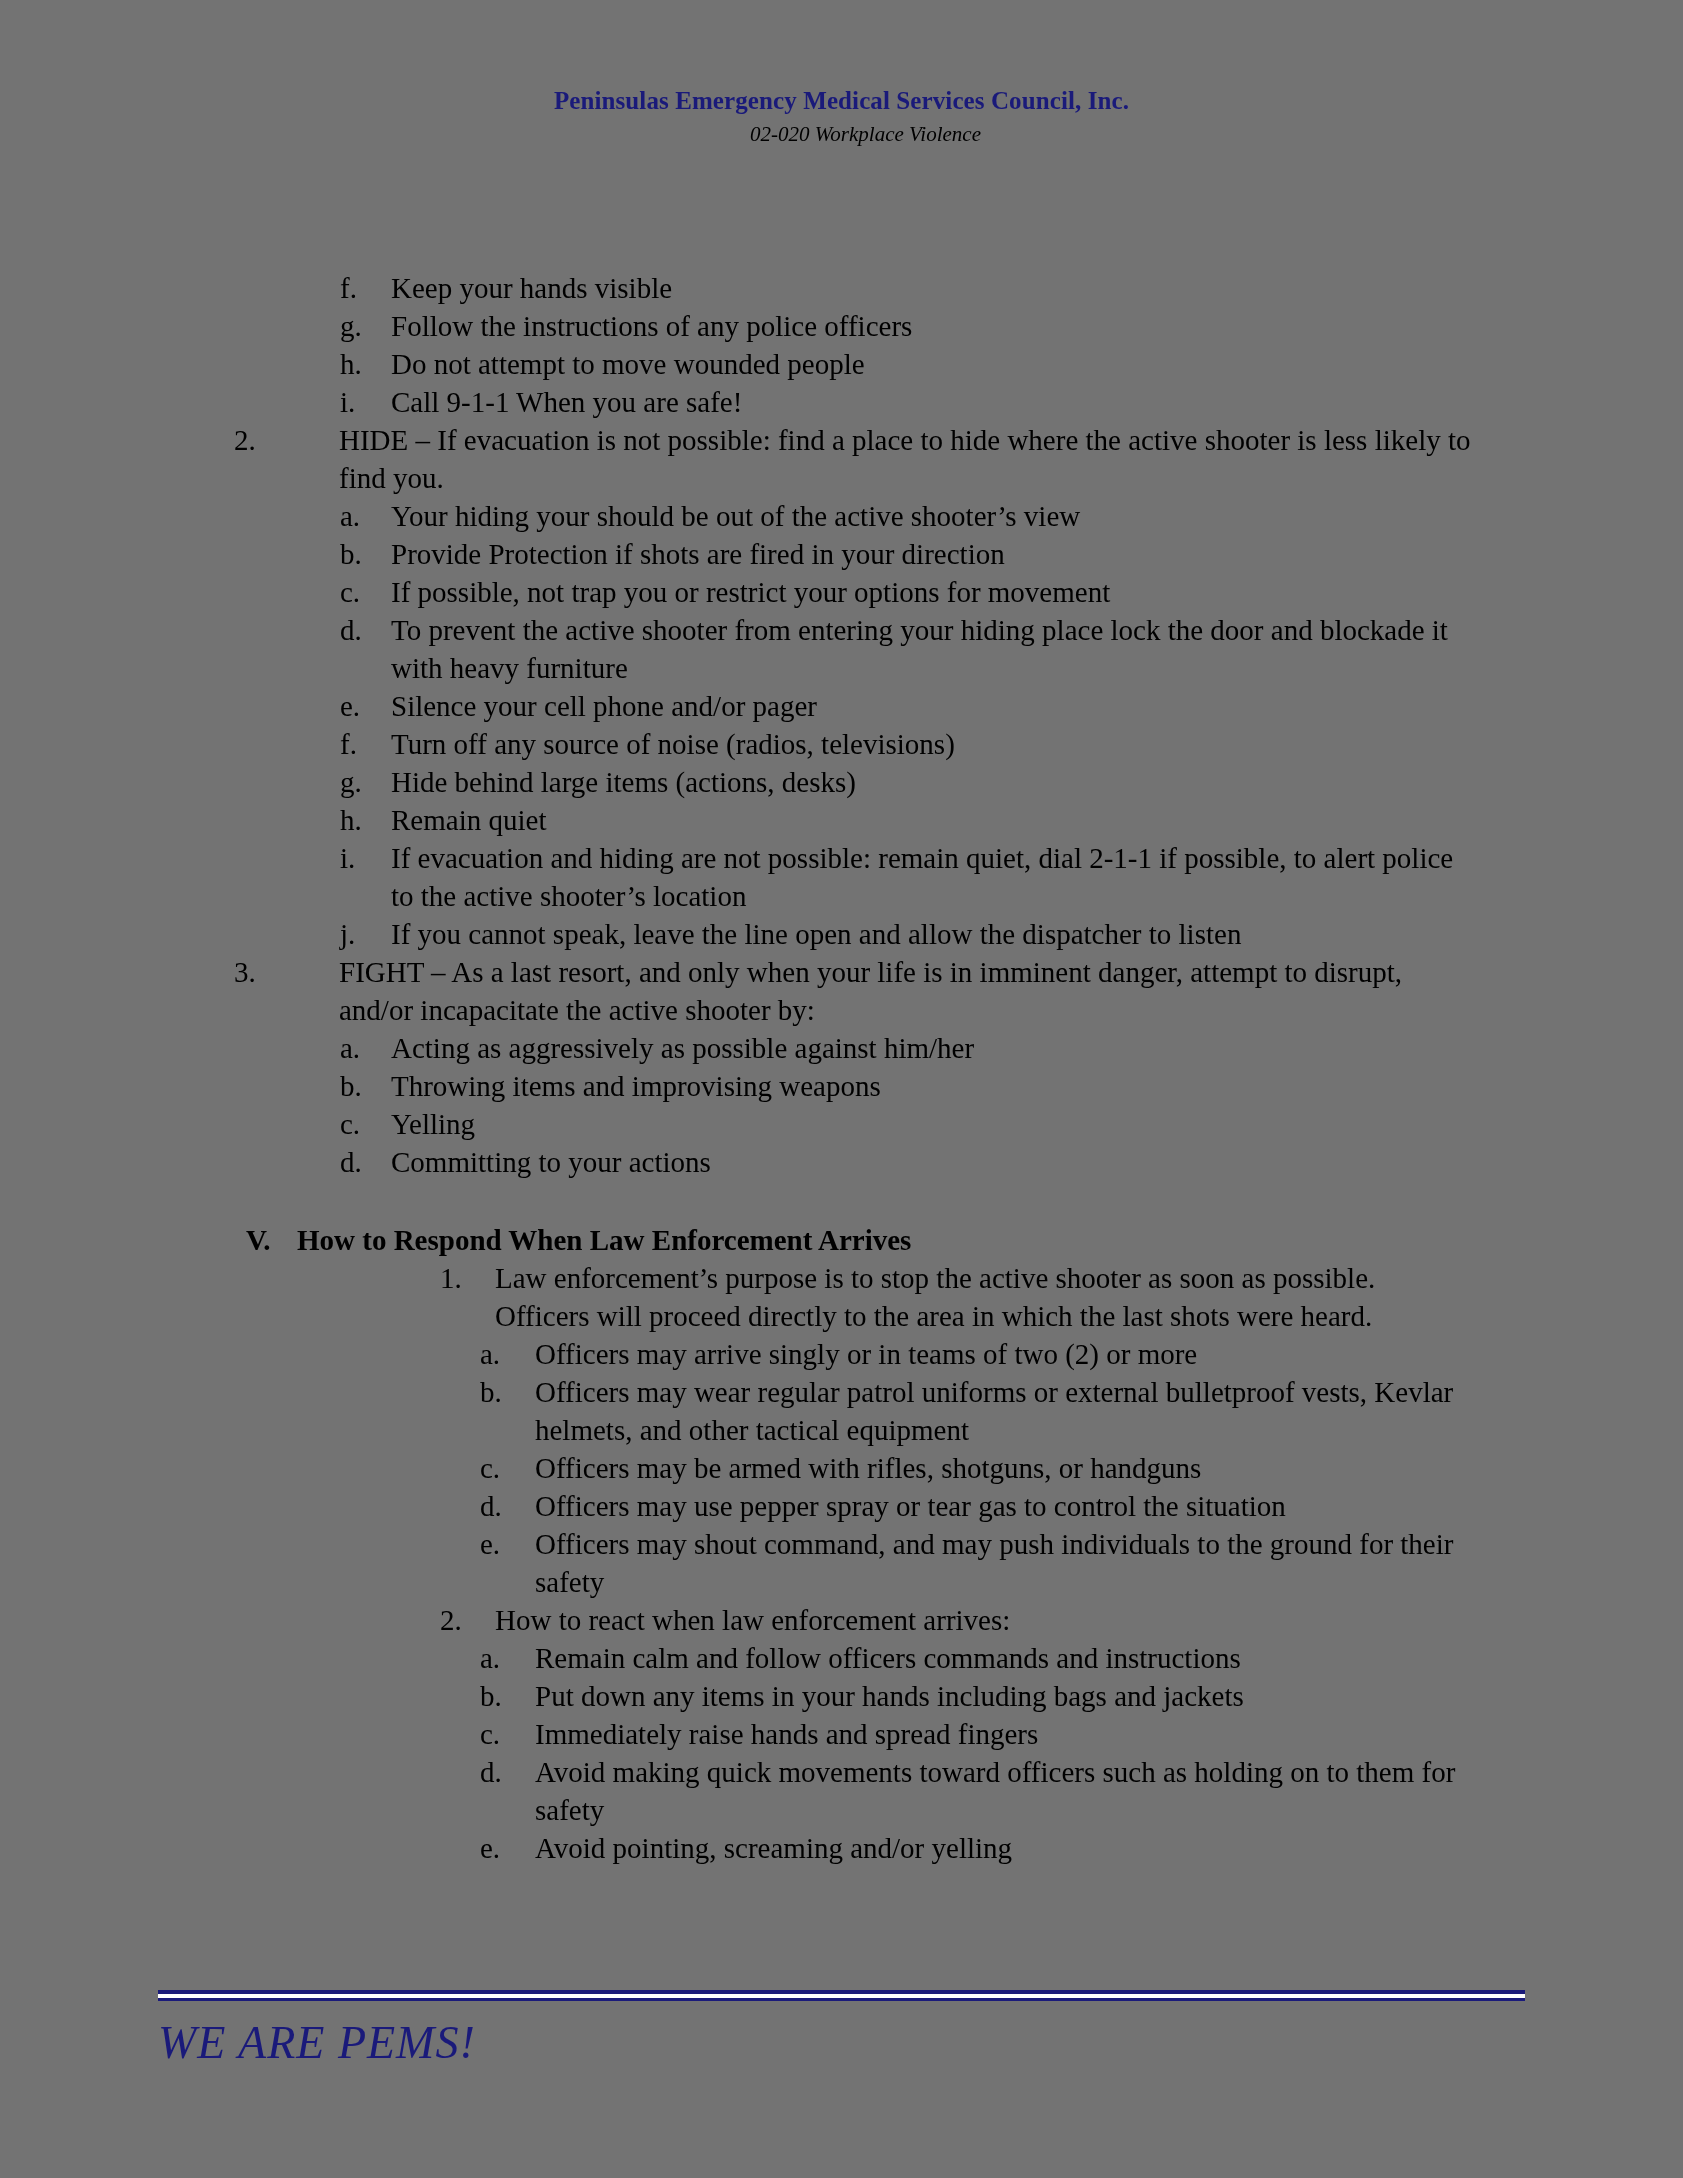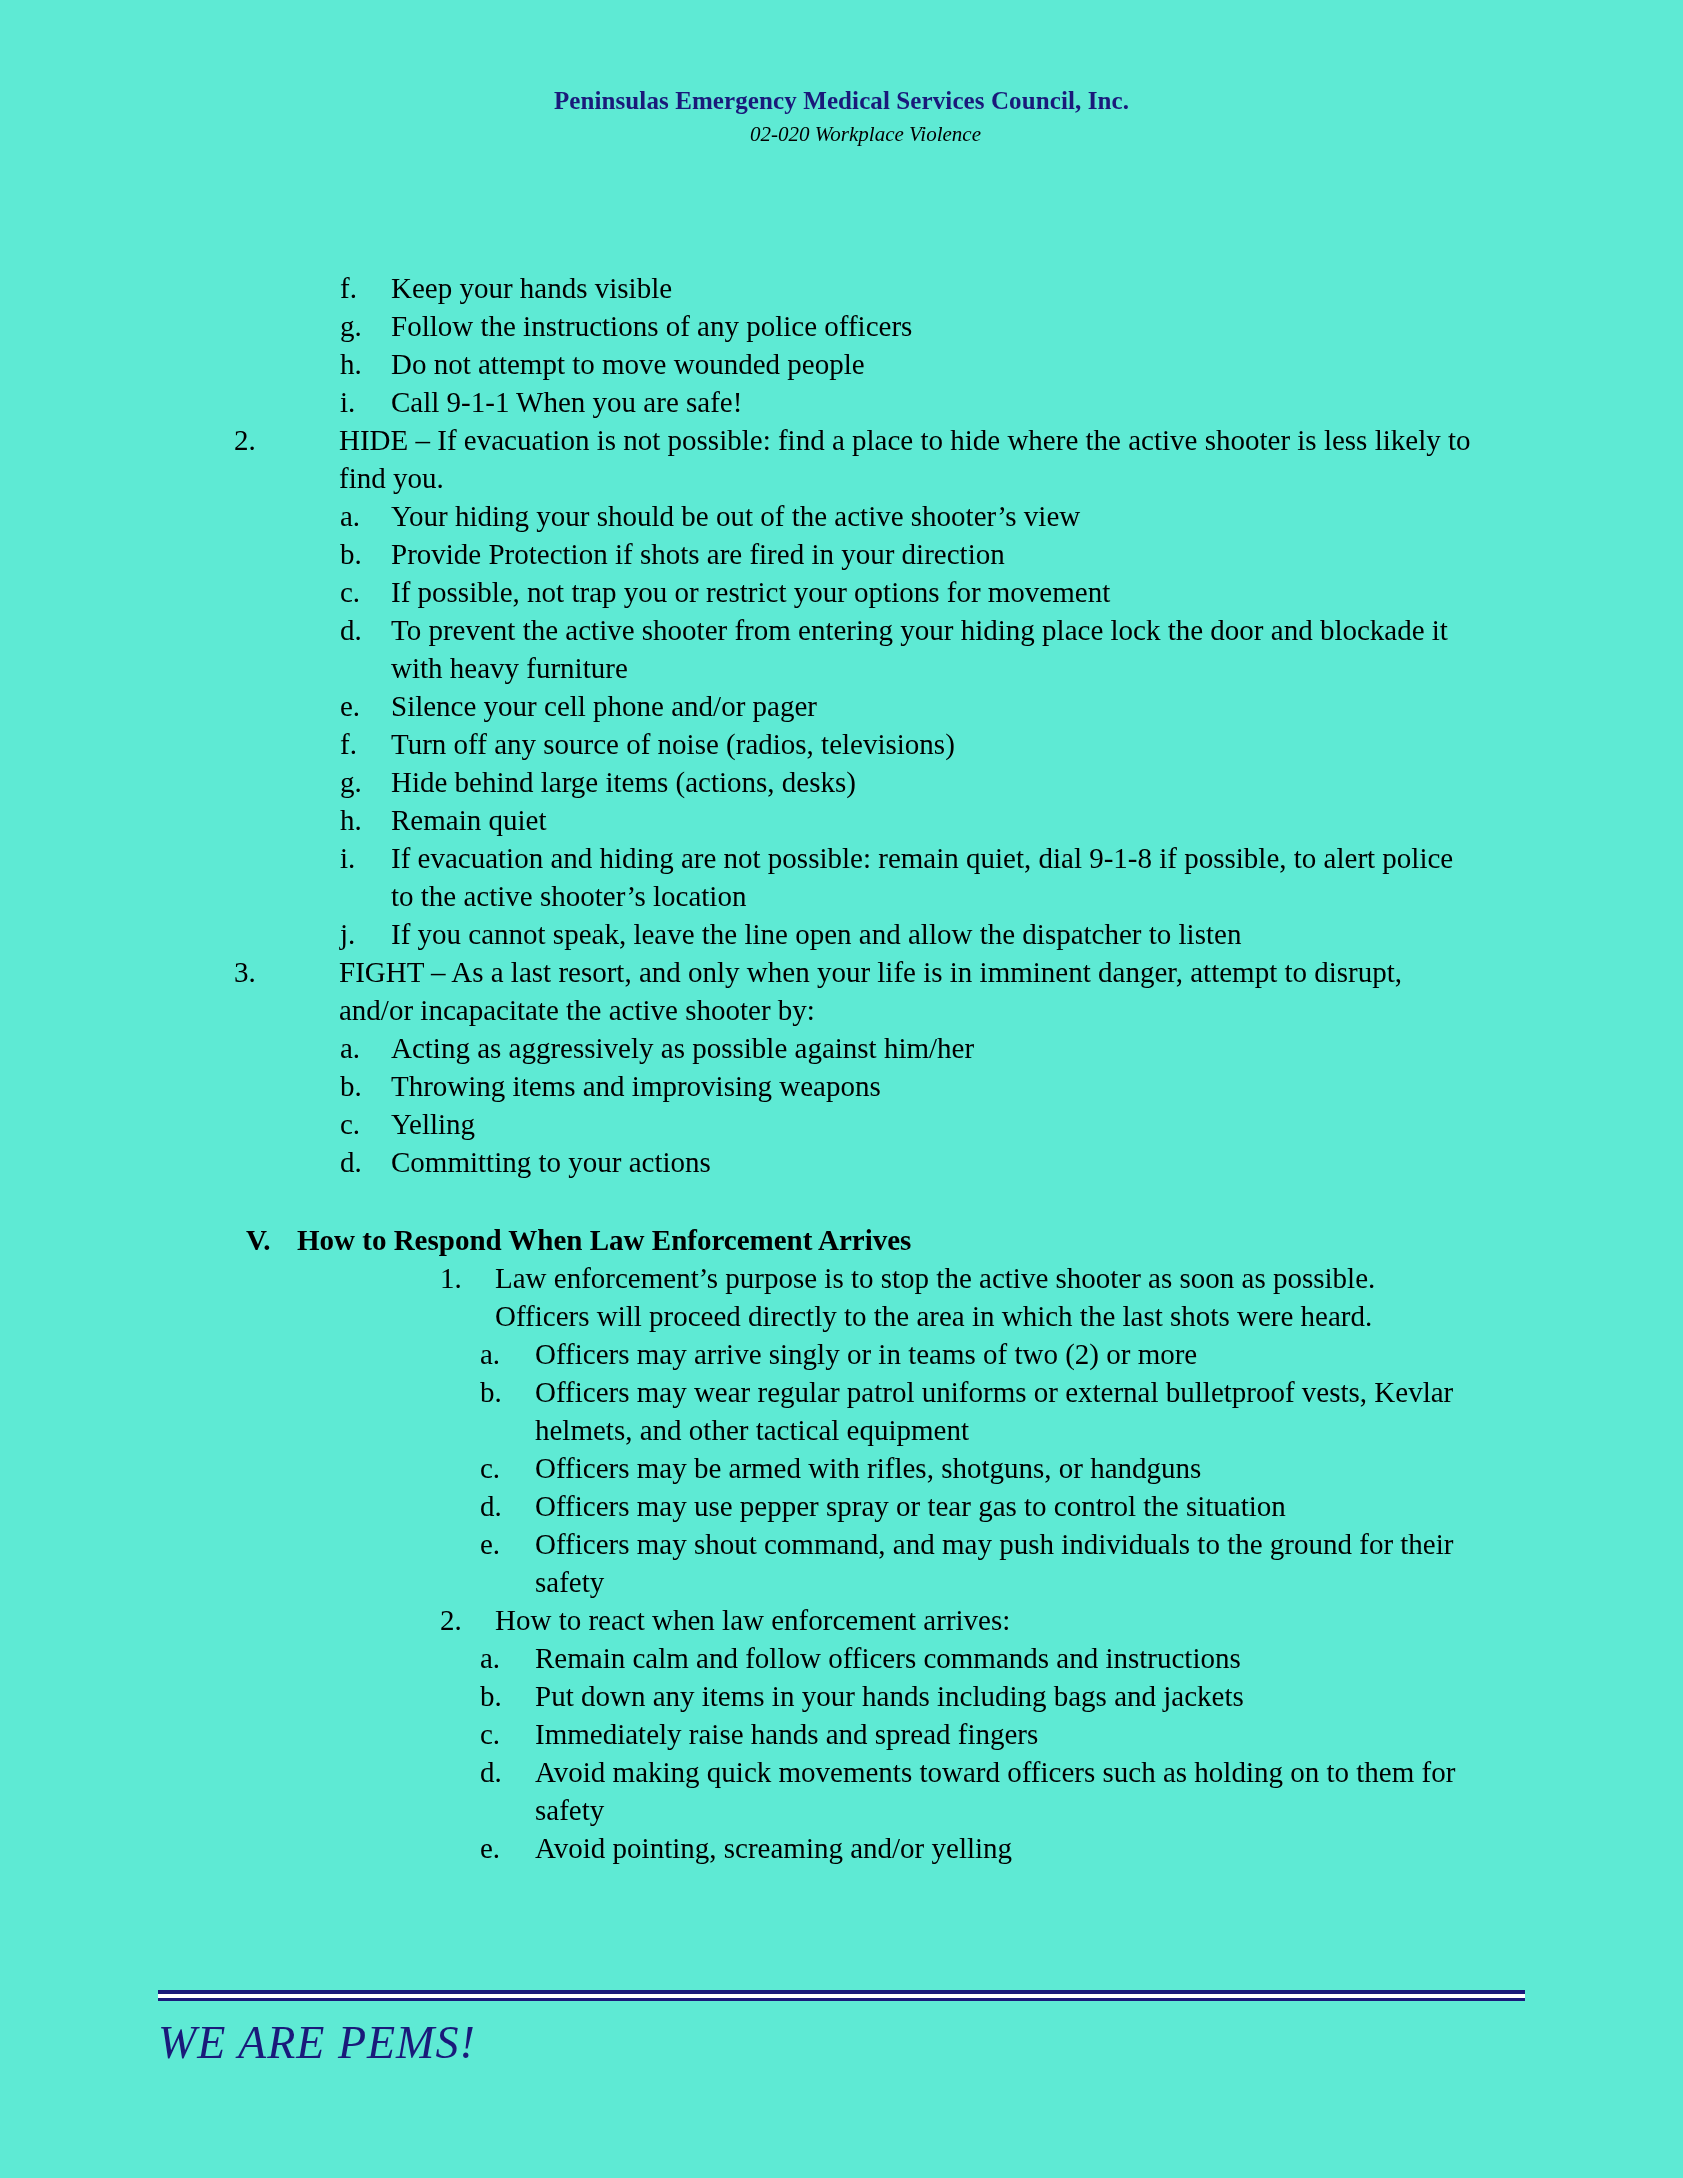--- a/index.html
+++ b/index.html
@@ -12,21 +12,21 @@
     height: 2178px;
     position: relative;
     font-family: "Liberation Serif", "DejaVu Serif", serif;
     color: #000000;
     overflow: hidden;
   }
 
   .page {
     position: absolute;
     inset: 0;
-    background: #5eead4;
+    background: #737373;
   }
 
   
   .doc-header {
     position: absolute;
     top: 87px;
     left: 0;
     width: 1683px;
     text-align: center;
   }
@@ -209,21 +209,21 @@
     <div class="row lvl-alpha">
       <span class="marker">g.</span>
       <span class="txt">Hide behind large items (actions, desks)</span>
     </div>
     <div class="row lvl-alpha">
       <span class="marker">h.</span>
       <span class="txt">Remain quiet</span>
     </div>
     <div class="row lvl-alpha">
       <span class="marker">i.</span>
-      <span class="txt">If evacuation and hiding are not possible: remain quiet, dial 9-1-8 if possible, to alert police to the active shooter’s location</span>
+      <span class="txt">If evacuation and hiding are not possible: remain quiet, dial 2-1-1 if possible, to alert police to the active shooter’s location</span>
     </div>
     <div class="row lvl-alpha">
       <span class="marker">j.</span>
       <span class="txt">If you cannot speak, leave the line open and allow the dispatcher to listen</span>
     </div>
 
     <div class="row lvl-num">
       <span class="marker">3.</span>
       <span class="txt">FIGHT – As a last resort, and only when your life is in imminent danger, attempt to disrupt, and/or incapacitate the active shooter by:</span>
     </div>

